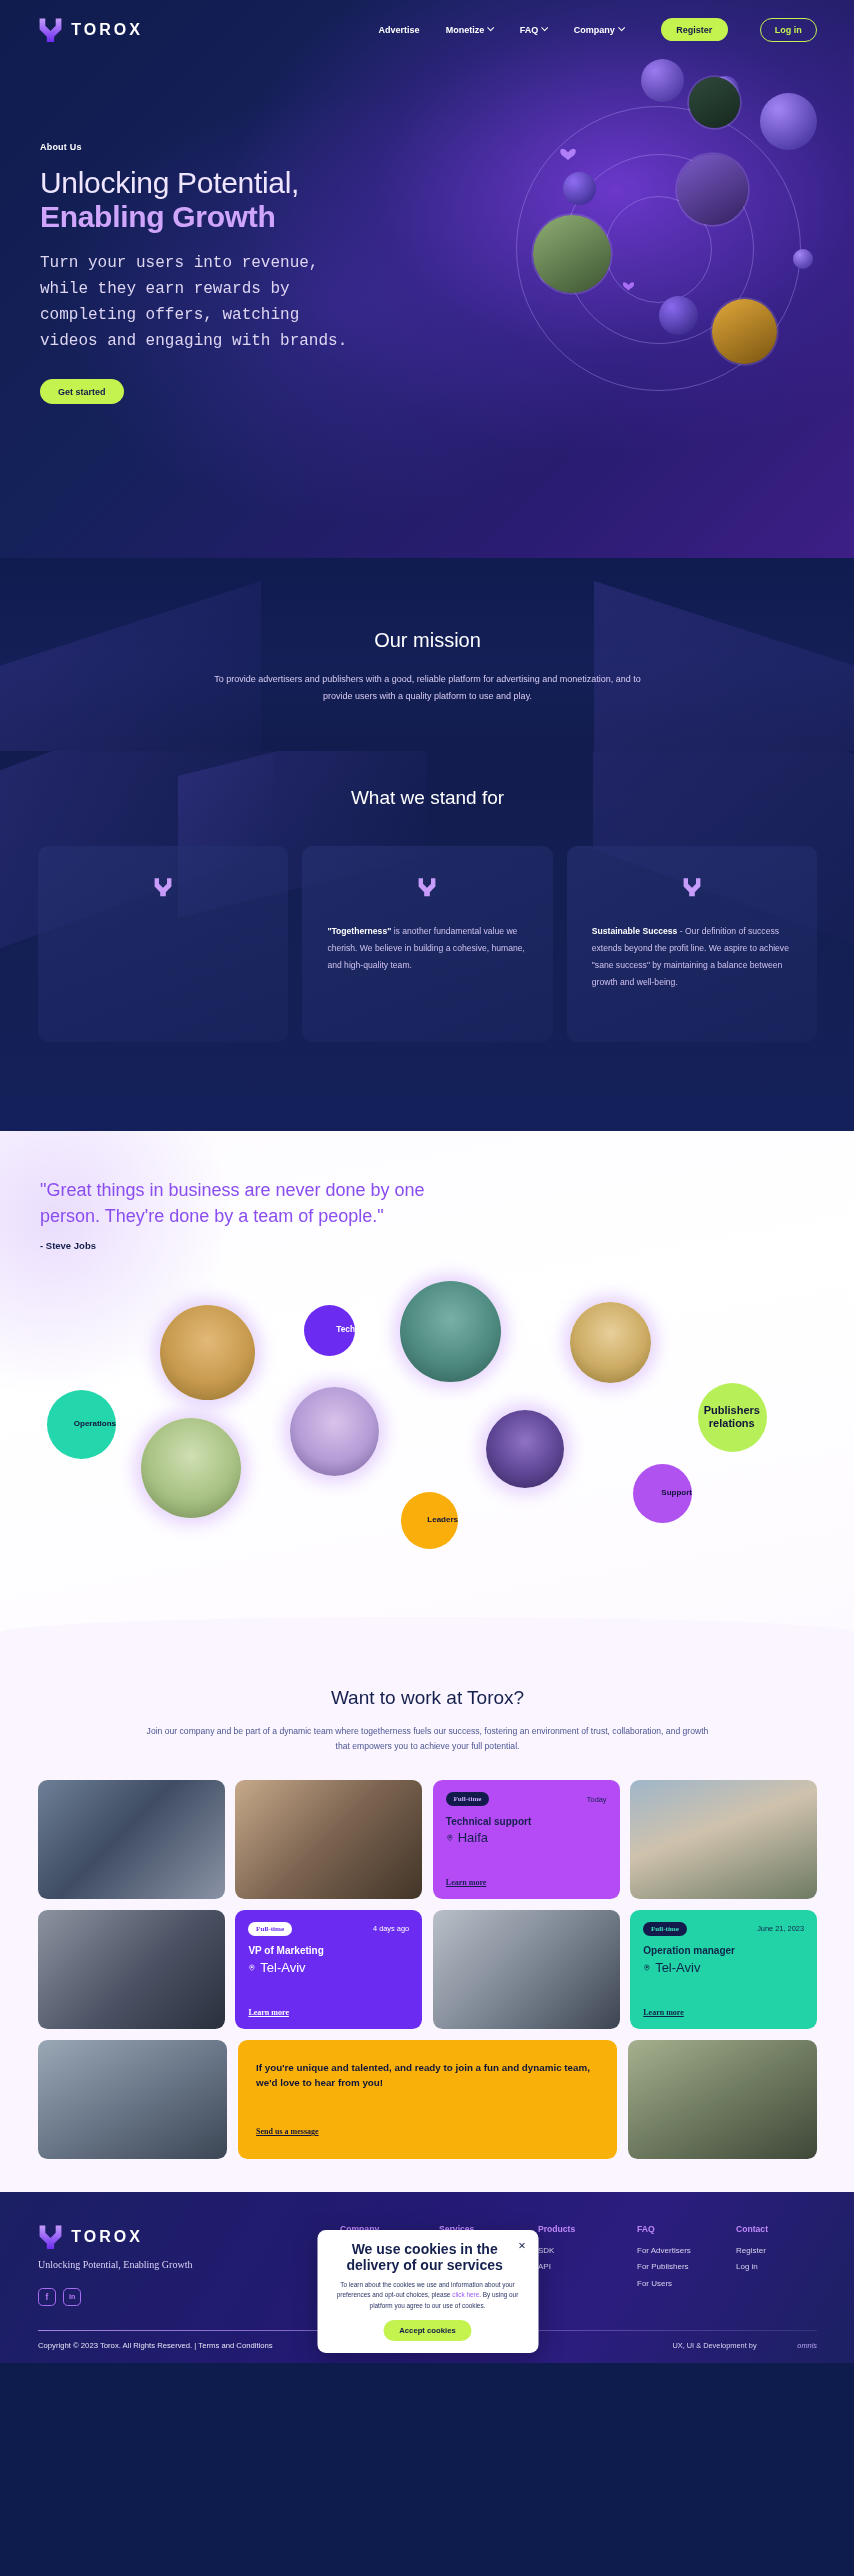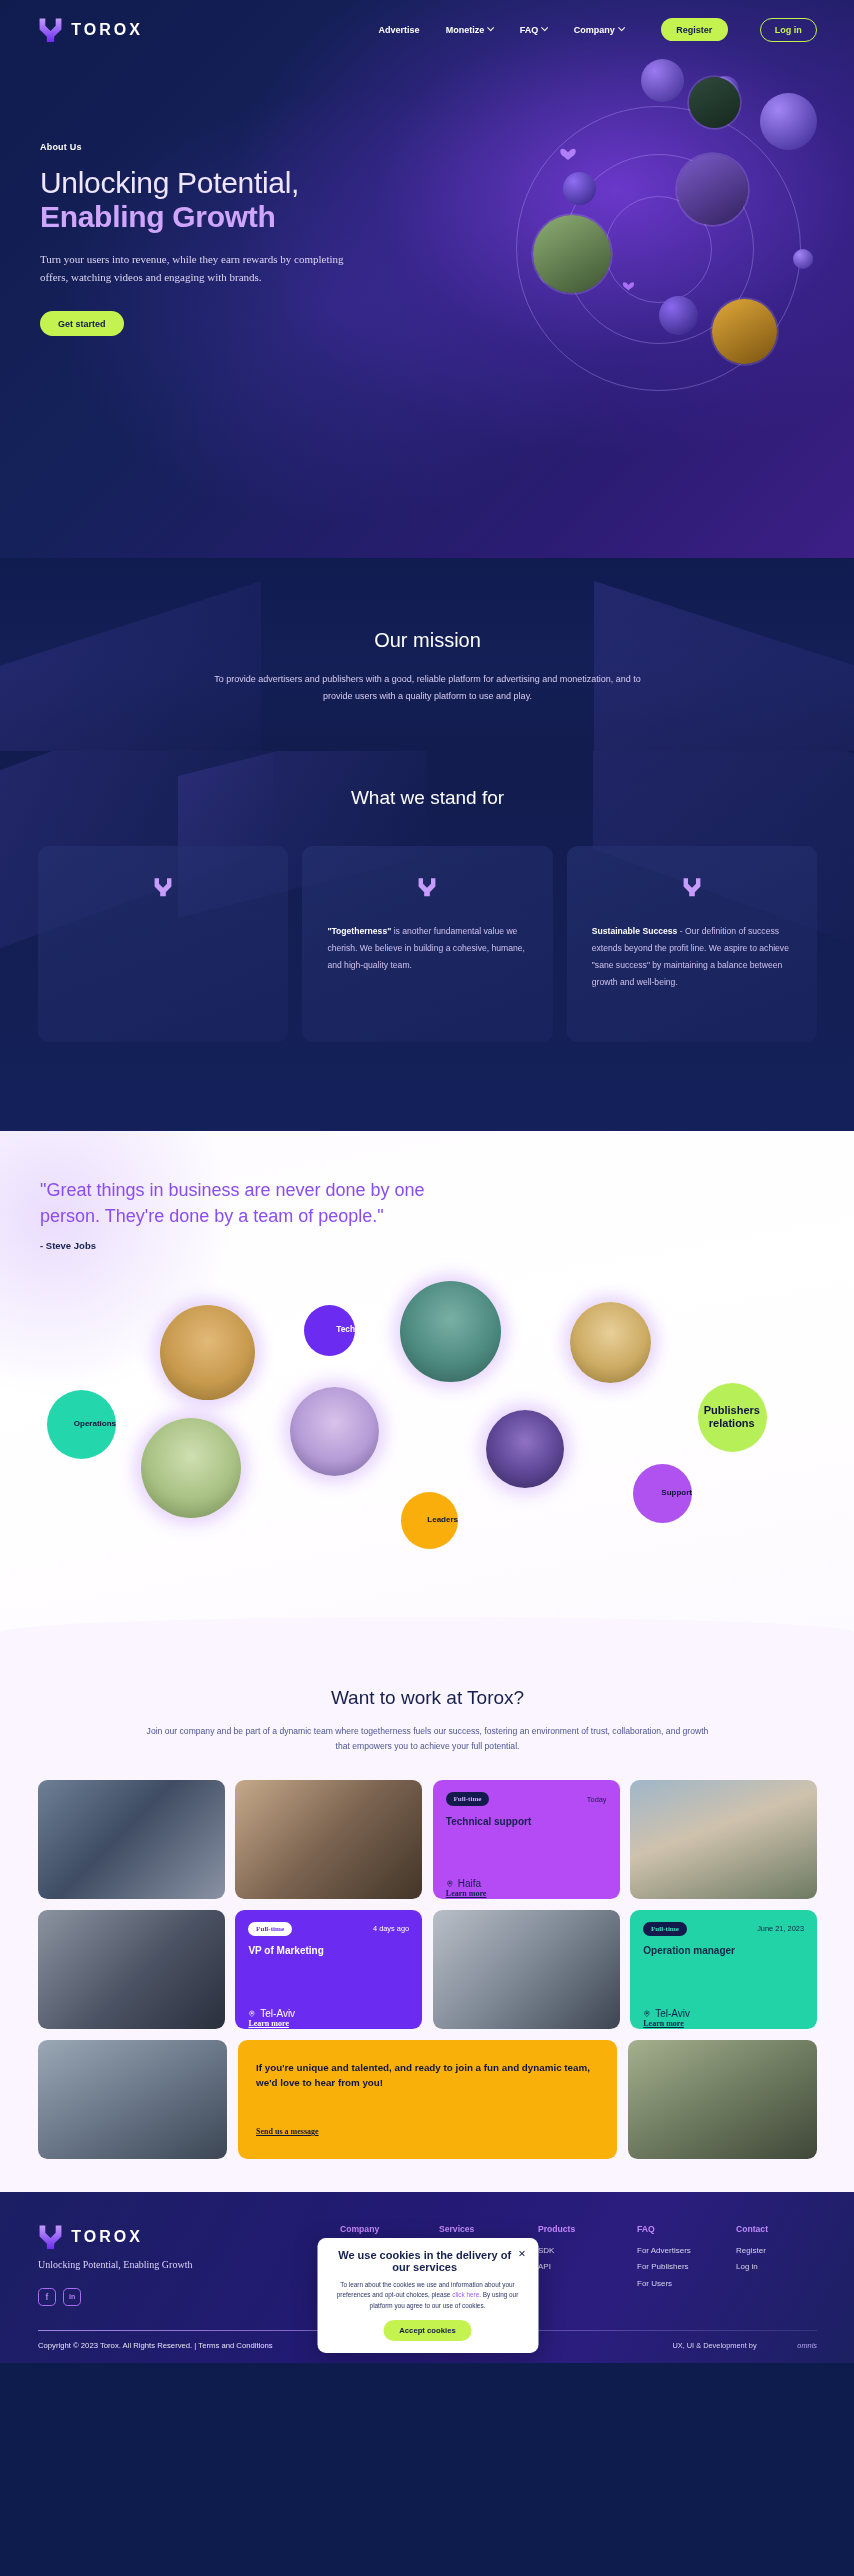--- a/index.html
+++ b/index.html
@@ -51,22 +51,22 @@
     background: transparent; color: #c4f24f; font-size: 9px; font-weight: 600;
     border: 0.9px solid #c4f24f; border-radius: 18px; padding: 6px 14.2px; cursor: pointer;
     margin-left: 6px;
   }
 
   .hero-copy { position: relative; z-index: 10; padding: 83px 0 0 40px; max-width: 380px; }
   .eyebrow { color: #fff; font-size: 9px; font-weight: 700; letter-spacing: 0.2px; margin-bottom: 15.4px; }
   .h1-line1 { color: #f0e5ff; font-size: 30px; font-weight: 300; line-height: 1.08; letter-spacing: -0.3px; }
   .h1-line2 { color: #cfa6fb; font-size: 30px; font-weight: 800; line-height: 1.12; letter-spacing: -0.3px; margin-bottom: 18px;}
   .hero-sub {
-    color: #ded6f3; font-family: Liberation Serif, serif;
-    font-size: 11px; line-height: 1.62; max-width: 309px; margin-bottom: 24px;
+    color: #ded6f3; font-family: Liberation Mono, monospace;
+    font-size: 16px; line-height: 1.62; max-width: 309px; margin-bottom: 24px;
   }
   .btn-get-started {
     background: #c4f24f; color: #131a4a; font-size: 9px; font-weight: 600;
     border: none; border-radius: 14.2px; padding: 7.7px 18px; cursor: pointer;
   }
 
   
   .orbit-wrap { position: absolute; right: -24px; top: 59px; width: 416px; height: 427px; z-index: 5; }
   .ring { position: absolute; border-radius: 50%; border: 0.6px solid rgba(190,170,255,.35); }
   .r1 { width: 285px; height: 285px; left: 53px; top: 47px; }
@@ -149,21 +149,21 @@
   .grid { padding: 0 38px; display: grid; grid-template-columns: repeat(4, 1fr); gap: 10.7px; }
   .tile { border-radius: 9.5px; overflow: hidden; height: 119px; position: relative; }
   .job {
     border-radius: 9.5px; padding: 12px 13px 12px; position: relative;
     display: flex; flex-direction: column; height: 119px;
   }
   .job-top { display:flex; align-items:center; justify-content: space-between; margin-bottom: 9.5px; }
   .pill { font-family:"Liberation Serif", serif; font-weight:700; font-size: 7.1px; border-radius: 8.3px; padding: 3px 7.7px; }
   .job-when { font-size: 7.4px; }
   .job-title { font-size: 10px; font-weight: 600; margin-bottom: 3.6px; }
-  .job-loc { font-size: 10px; display:flex; align-items:center; gap: 4.2px; margin-top: 48px; }
+  .job-loc { font-size: 13px; display:flex; align-items:center; gap: 4.2px; }
   .job-cta {
     margin-top: auto; font-family:"Liberation Serif", serif;
     font-size: 8px; font-weight: 700; text-decoration: underline; cursor: pointer;
   }
   .promo {
     border-radius: 9.5px; background: #f9b10a; color:#10143a;
     padding: 20px 18px; font-size: 9.8px; font-weight: 600; line-height: 1.55;
     display:flex; flex-direction: column; height: 119px;
   }
   .promo-cta { margin-top: auto; font-family:"Liberation Serif", serif; font-size: 8px; font-weight:700; text-decoration: underline; cursor:pointer; }
@@ -197,21 +197,21 @@
   .f-copy { color:#e5e2f5; font-size: 7.7px; }
   .f-cred { margin-left:auto; color:#d9d5f0; font-size: 7.4px; display:flex; align-items:center; gap:4.7px; }
 
   
   .cookie {
     position: absolute; left: 50%; transform: translateX(-50%);
     bottom: 10.7px; width: 221px; background:#fff; border-radius: 8.3px;
     padding: 10.7px 12px 12px; box-shadow: 0 6px 24px rgba(0,0,0,.28); z-index: 50;
   }
   .cookie-head { display:flex; align-items:flex-start; gap:6px; margin-bottom: 7.1px; }
-  .cookie-title { color:#15204e; font-size: 11px; font-weight: 600; flex:1; text-align:center; padding-left: 8.3px; }
+  .cookie-title { color:#15204e; font-size: 14px; font-weight: 600; flex:1; text-align:center; padding-left: 8.3px; }
   .cookie-x { color:#15204e; font-size: 9.5px; cursor:pointer; line-height:1; }
   .cookie-body { color:#2b3566; font-size: 6.4px; line-height: 1.65; text-align:center; margin-bottom: 8.3px; }
   .cookie-body a { color:#9b5cf6; text-decoration:none; }
   .cookie-accept {
     display:block; margin: 0 auto; background:#c4f24f; color:#141b48;
     border:none; border-radius: 13px; padding: 6px 15.4px;
     font-size: 7.7px; font-weight: 700; cursor:pointer;
   }
 </style>
 </head>

